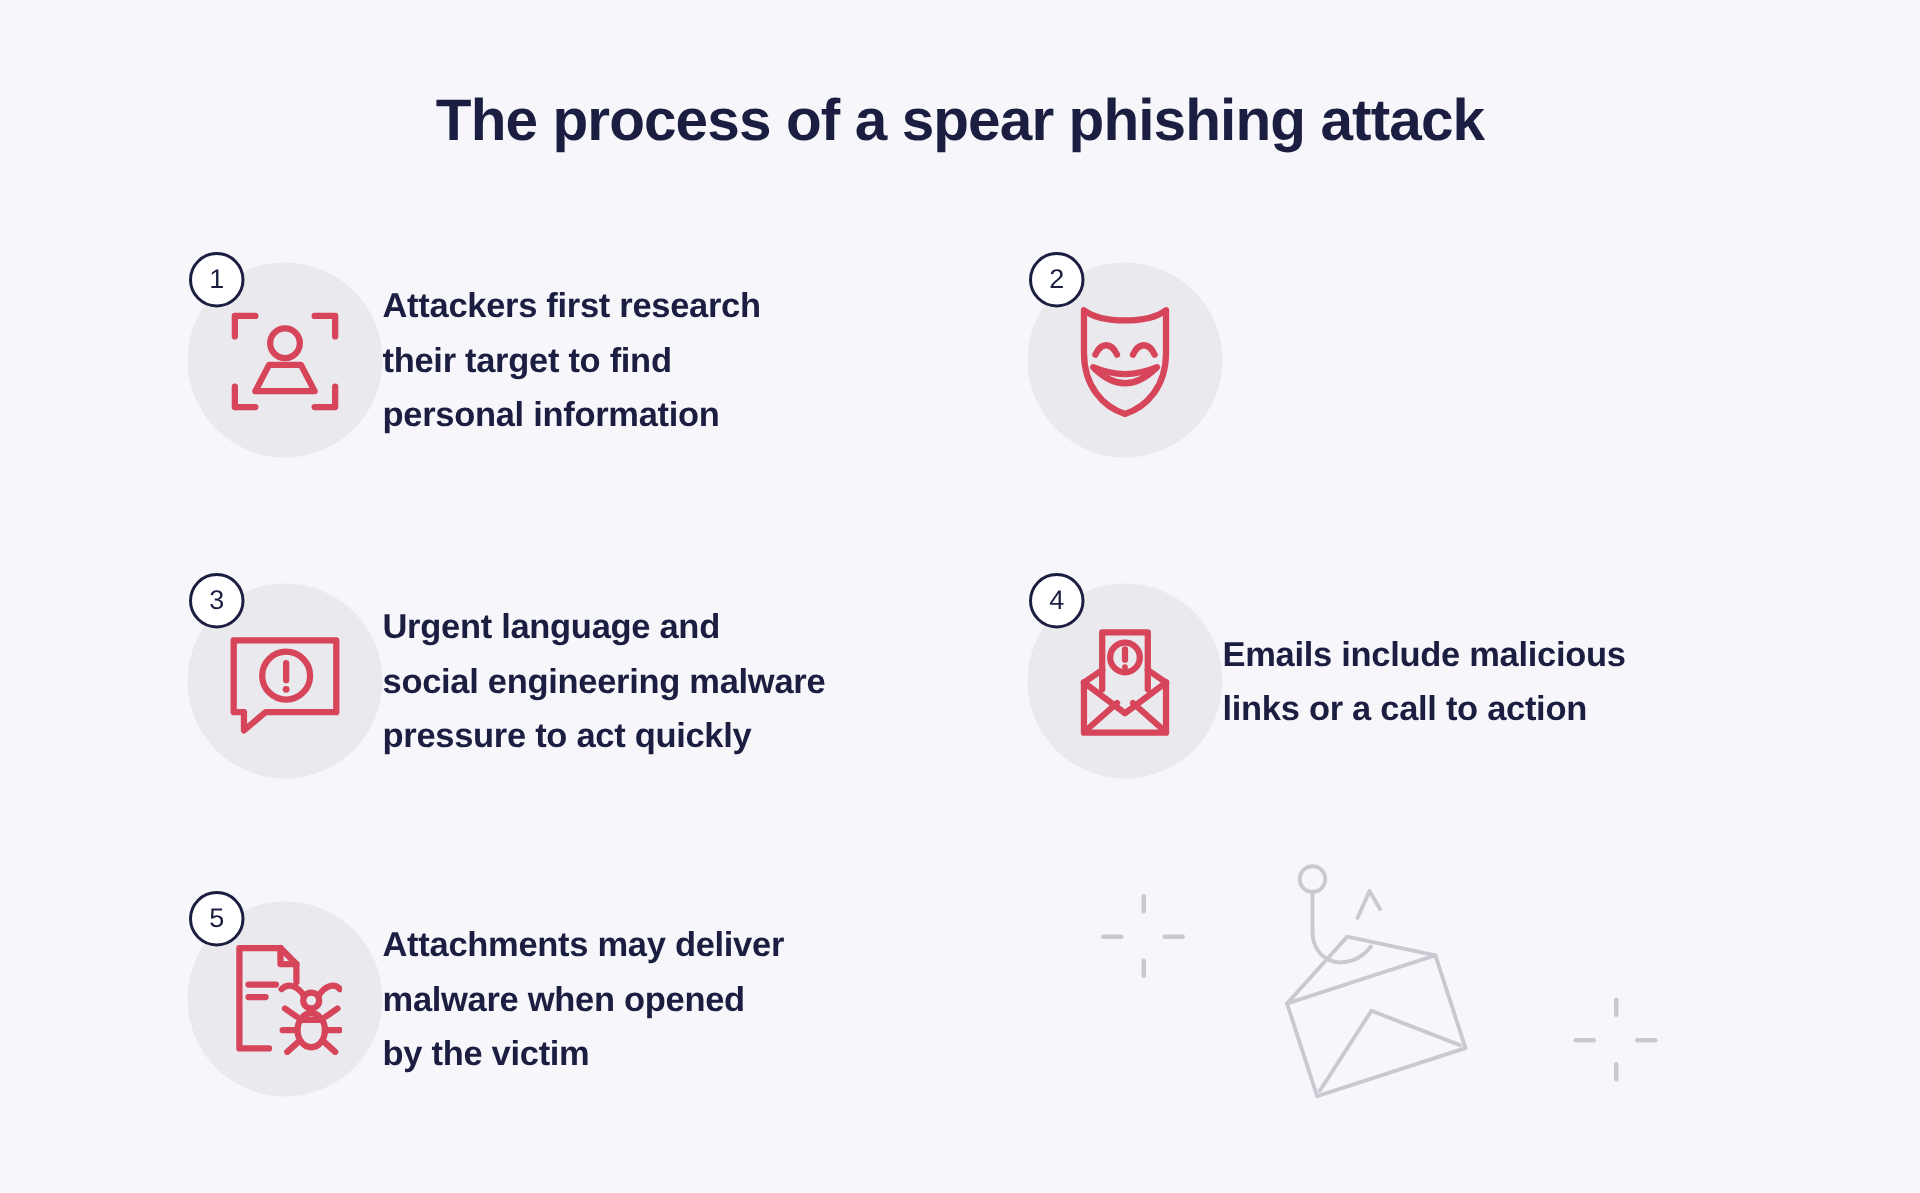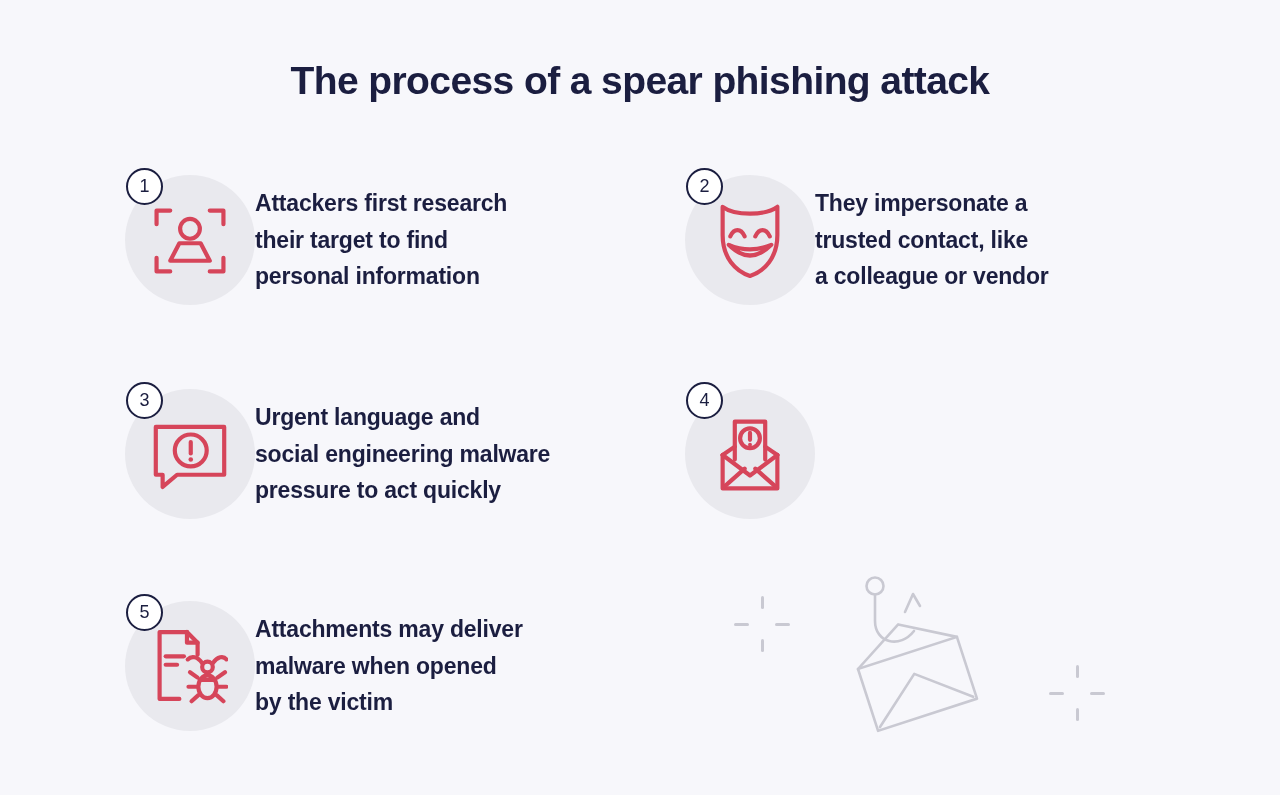--- a/index.html
+++ b/index.html
@@ -103,23 +103,20 @@
       <svg class="glyph" viewBox="0 0 100 100">
         <path class="stroke" d="M14 5 C30 17 70 17 86 5 L86 42 C86 72 69 90 50 96 C31 90 14 72 14 42 Z"></path>
         <path class="stroke" d="M24 44 C29 33 38 33 43 44"></path>
         <path class="stroke" d="M57 44 C62 33 71 33 76 44"></path>
         <path class="stroke" d="M22 55 Q50 83 78 55 Q50 67 22 55 Z"></path>
       </svg>
       <div class="badge">
         <span>2</span>
       </div>
     </div>
-    <div class="step-text">They impersonate a
-trusted contact, like
-a colleague or vendor</div>
   </div>
 
   <div class="step" style="left:125px;top:389px;">
     <div class="icon-wrap">
       <svg class="glyph" viewBox="0 0 100 100">
         <path class="stroke" d="M5 13 H95 V76 H33 L14 92 V76 H5 Z"></path>
         <circle class="stroke" cx="51" cy="44" r="21"></circle>
         <path class="stroke" d="M51 33 V48"></path>
         <circle class="fill" cx="51" cy="56" r="3"></circle>
       </svg>
@@ -142,20 +139,22 @@
         <circle class="fill" cx="50" cy="36.5" r="2.6"></circle>
         <path class="stroke" d="M14 50 L30 39 M86 50 L70 39"></path>
         <path class="stroke" d="M14 50 V94 H86 V50"></path>
         <path class="stroke" d="M14 50 L50 77 L86 50"></path>
         <path class="stroke" d="M17 91 L43 68 M83 91 L57 68"></path>
       </svg>
       <div class="badge">
         <span>4</span>
       </div>
     </div>
+    <div class="step-text">Emails include malicious
+links or a call to action</div>
   </div>
 
   <div class="step" style="left:125px;top:601px;">
     <div class="icon-wrap">
       <svg class="glyph" viewBox="0 0 100 100">
         <path class="stroke" d="M46 4 H10 V92 H36"></path>
         <path class="stroke" d="M46 4 L60 18 V34"></path>
         <path class="stroke" d="M46 4 V18 H60"></path>
         <path class="stroke" d="M18 36 H42"></path>
         <path class="stroke" d="M18 47 H33"></path>

